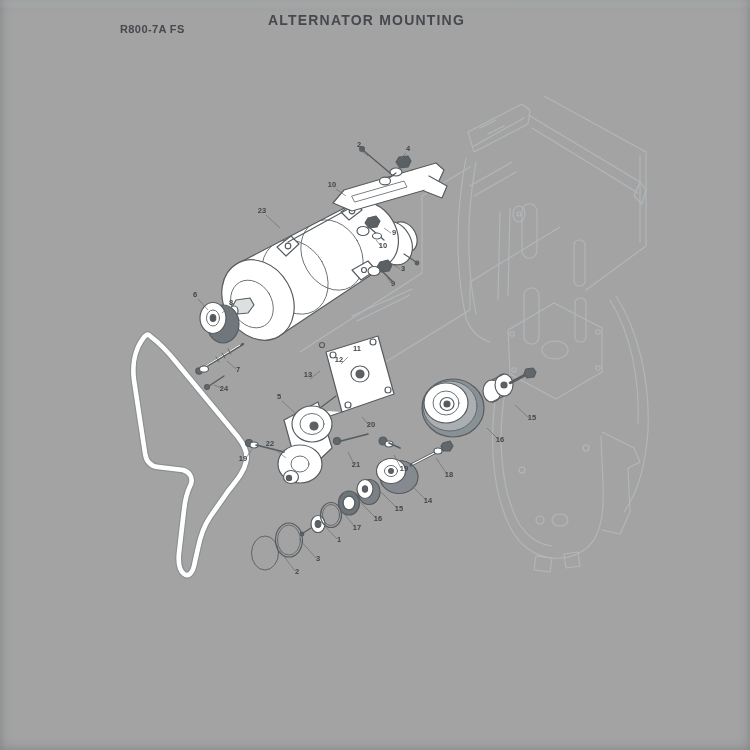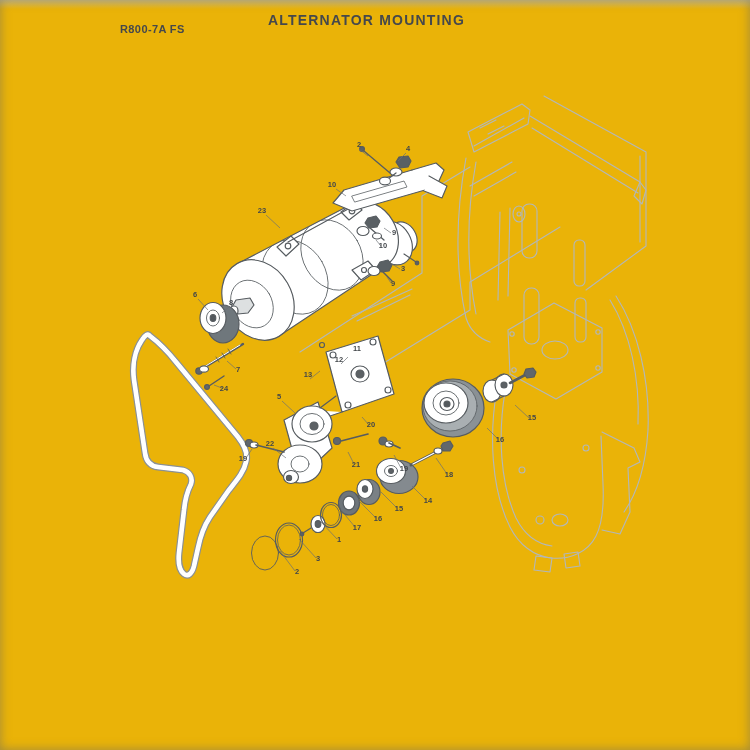--- a/index.html
+++ b/index.html
@@ -1,18 +1,18 @@
 <!DOCTYPE html>
 <html><head>
 <meta charset="utf-8">
 <style>
   html,body{margin:0;padding:0;background:#fff;}
   body{width:750px;height:750px;position:relative;overflow:hidden;
        font-family:"Liberation Sans",sans-serif;}
-  .page{position:absolute;inset:0;background:#eab308;}
+  .page{position:absolute;inset:0;background:#a3a3a3;}
   .scan-edge{position:absolute;inset:0;pointer-events:none;
        box-shadow:inset 0 0 11px rgba(95,100,105,.55);}
   .scan-top{position:absolute;left:0;top:0;right:0;height:9px;pointer-events:none;
        background:linear-gradient(#c6c9cb,rgba(255,255,255,0));opacity:.55;}
   .hdr{position:absolute;color:#45484c;font-weight:bold;white-space:nowrap;
        filter:blur(.35px);}
   .hdr-code{left:120px;top:23px;font-size:11px;letter-spacing:.4px;}
   .hdr-title{left:268px;top:12px;font-size:14px;letter-spacing:1.2px;}
   svg.diagram{position:absolute;left:0;top:0;filter:blur(.45px) contrast(1.04);}
   #leaders line{stroke:#6b7074;stroke-width:.7;}

